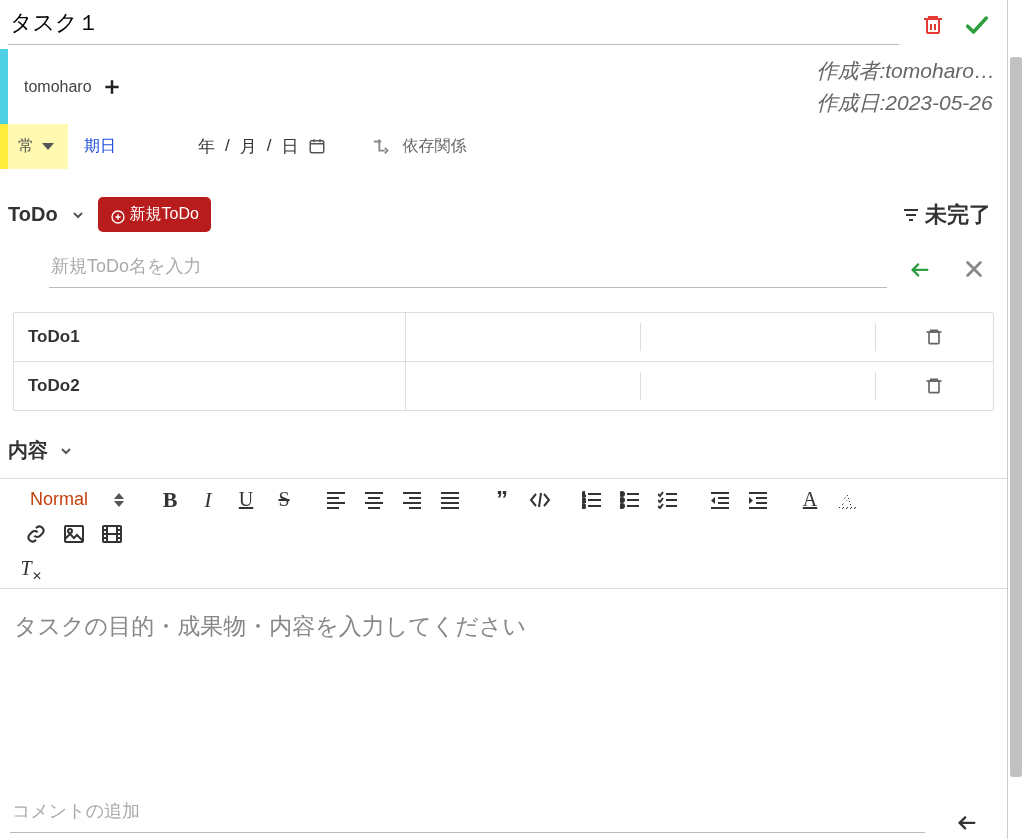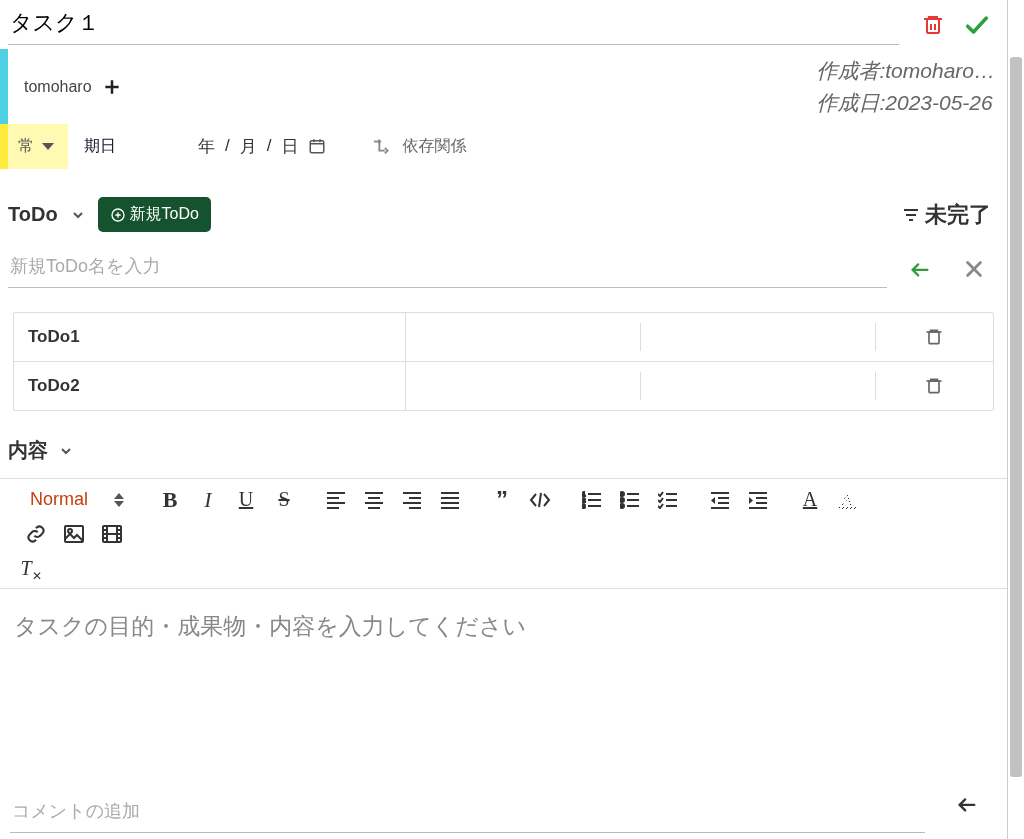--- a/index.html
+++ b/index.html
@@ -75,52 +75,52 @@
   
   .meta2 {
     display:flex; align-items:stretch;
   }
   .prio-bar { width:8px; background:#ffeb3b; }
   .prio-chip {
     background:#fff9b1; display:flex; align-items:center; gap:8px;
     padding:12px 14px 12px 10px; font-size:16px; color:#555;
   }
   .due { display:flex; align-items:center; gap:10px; padding:0 16px; font-size:16px; color:#333; }
-  .due-label { color:#0f172a;font-family:Liberation Mono, monospace; }
+  .due-label { color:#1d4ed8;font-family:Liberation Mono, monospace; }
   .date-field {
     display:flex; align-items:center; gap:10px;
     border-bottom:1px solid transparent; padding:2px 2px;
     color:#333; font-size:17px;
   }
   .cal-icon svg { color:#555; }
   .dep { display:flex; align-items:center; gap:8px; color:#666; font-size:16px; margin-left:28px; }
 
   
   .section { padding:0 8px; }
   .todo-head {
     display:flex; align-items:center; gap:12px; margin-top:28px;
   }
   .sec-title { font-size:20px; font-weight:700; }
   .chevron { cursor:pointer; }
   .new-todo-btn {
-    background:#14532d; color:#fff; border:none; border-radius:5px;
+    background:#b91c1c; color:#fff; border:none; border-radius:5px;
     padding:7px 12px; font-size:16px; cursor:pointer;
-    display:flex; align-items:center; gap:4px;
+    display:flex; align-items:flex-end; gap:4px;
   }
   .filter {
     margin-left:auto; display:flex; align-items:center; gap:6px;
     font-size:22px; font-weight:600; color:#333; padding-right:8px;
   }
 
   .todo-input-row {
     display:flex; align-items:center; gap:20px; margin-top:18px;
   }
   .todo-input {
     flex:1; border:none; border-bottom:1px solid #bbb;
-    font-size:18px; padding:6px 2px 10px 2px; outline:none;
+    font-size:18px; padding:6px 2px 10px 2px; outline:none;margin-left:41px;
   }
   .todo-input::placeholder { color:#aaa; }
   .enter-btn, .close-btn { cursor:pointer; width:36px; text-align:center; }
 
   .todo-table {
     margin-top:24px; border:1px solid #ddd; border-radius:2px;
     width:calc(100% - 10px); margin-left:5px; margin-right:5px;
   }
   .todo-row {
     display:flex; align-items:center; border-top:1px solid #ddd;
@@ -163,21 +163,21 @@
     width:0;height:0;border-left:5px solid transparent;border-right:5px solid transparent;
     border-top:6px solid #555;
   }
   .editor-body {
     padding:22px 14px; font-size:23px; color:#888; min-height:160px;
   }
 
   
   .comment-row {
     position:absolute; bottom:0; left:0; right:17px;
-    display:flex; align-items:flex-start; gap:29px; padding:2px 10px 6px 10px;
+    display:flex; align-items:flex-end; gap:29px; padding:2px 10px 6px 10px;
   }
   .comment-input {
     flex:1; border:none; border-bottom:1px solid #bbb;
     font-size:18px; padding:8px 2px 10px 2px; outline:none;
   }
   .comment-input::placeholder { color:#aaa; }
 
   .tb-second-row { width:100%; padding-left:4px; }
 </style>
 </head>

